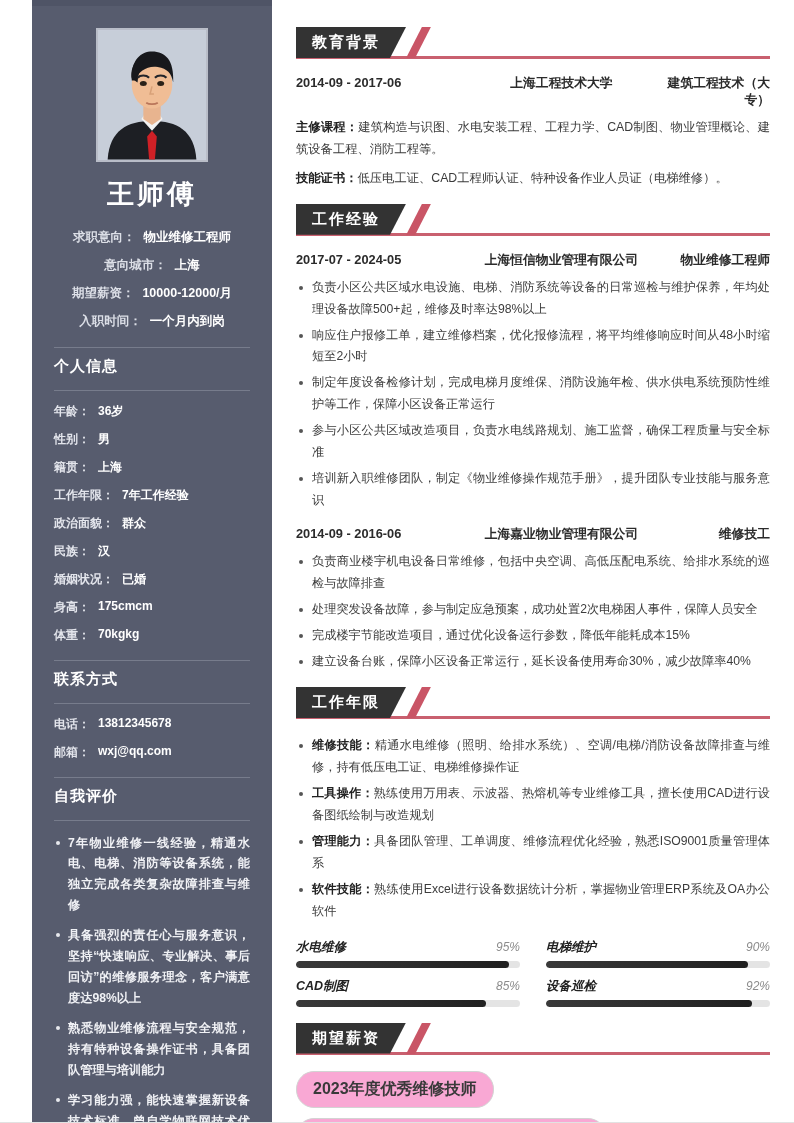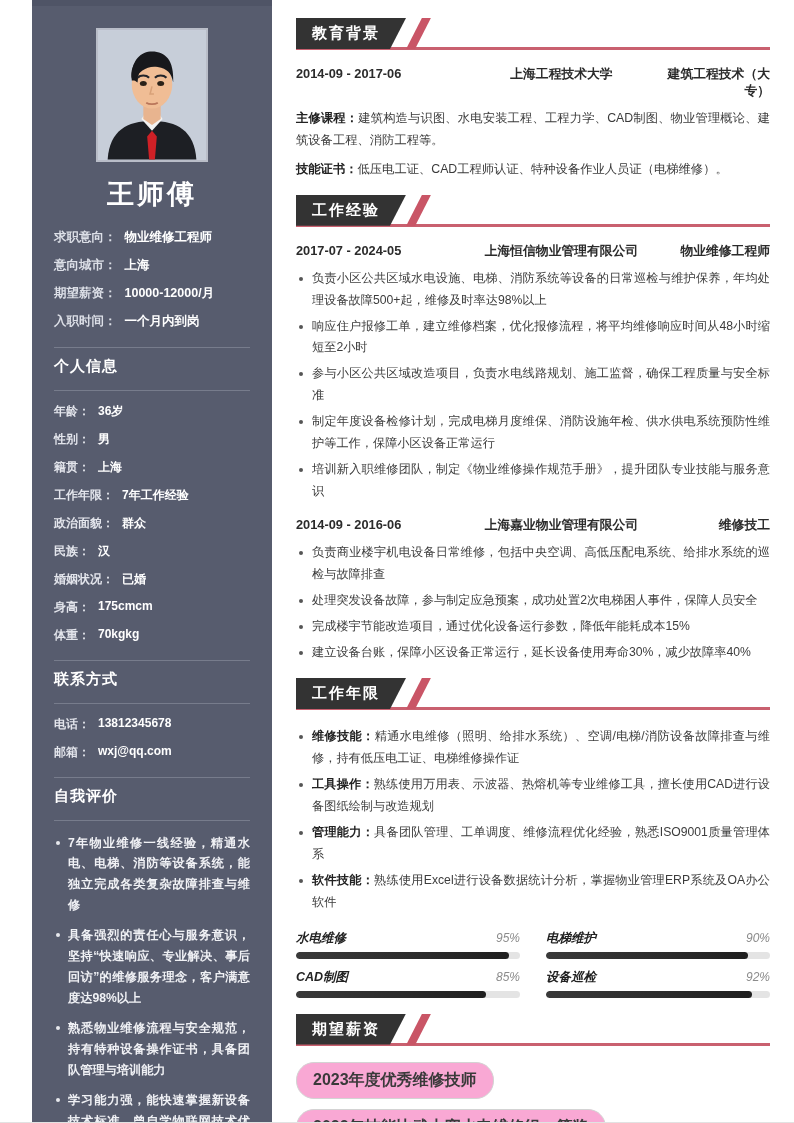--- a/index.html
+++ b/index.html
@@ -52,20 +52,21 @@
   }
   .sb-pad { padding: 0 22px; }
 
   .meta-row {
     font-size: 12.5px;
     line-height: 1.45;
     margin-bottom: 10px;
     color: #e7e9ef;
     display: flex;
     flex-wrap: wrap;
+    justify-content: center;
   }
   .meta-row .k { font-weight: 700; color: #dcdfe7; margin-right: 8px; white-space: nowrap; }
   .meta-row .v { font-weight: 700; color: #ffffff; }
 
   .sb-sec { margin-top: 16px; }
   .sb-sec-title {
     font-size: 15px;
     font-weight: 700;
     color: #ffffff;
     padding: 9px 0 14px 0;
@@ -97,21 +98,21 @@
   .sb-list li::before {
     content: "";
     position: absolute; left: 2px; top: 8px;
     width: 4px; height: 4px; border-radius: 50%;
     background: #e8e9ee;
   }
 
   
   .main {
     flex: 1;
-    padding: 18px 24px 0 24px;
+    padding: 27px 24px 0 24px;
     border-radius: 9px;
   }
   .section { margin-bottom: 6px; }
 
   .sec-head {
     position: relative;
     height: 34px;
     margin-bottom: 14px;
   }
   .sec-head .tag {
@@ -359,22 +360,22 @@
 
         <div class="entry">
           <div class="entry-head">
             <span class="date">2017-07 - 2024-05</span>
             <span class="org">上海恒信物业管理有限公司</span>
             <span class="role">物业维修工程师</span>
           </div>
           <ul class="bullets">
             <li>负责小区公共区域水电设施、电梯、消防系统等设备的日常巡检与维护保养，年均处理设备故障500+起，维修及时率达98%以上</li>
             <li>响应住户报修工单，建立维修档案，优化报修流程，将平均维修响应时间从48小时缩短至2小时</li>
+            <li>制定年度设备检修计划，完成电梯月度维保、消防设施年检、供水供电系统预防性维护等工作，保障小区设备正常运行</li>
             <li>参与小区公共区域改造项目，负责水电线路规划、施工监督，确保工程质量与安全标准</li>
-            <li>制定年度设备检修计划，完成电梯月度维保、消防设施年检、供水供电系统预防性维护等工作，保障小区设备正常运行</li>
             <li>培训新入职维修团队，制定《物业维修操作规范手册》，提升团队专业技能与服务意识</li>
           </ul>
         </div>
 
         <div class="entry">
           <div class="entry-head">
             <span class="date">2014-09 - 2016-06</span>
             <span class="org">上海嘉业物业管理有限公司</span>
             <span class="role">维修技工</span>
           </div>

